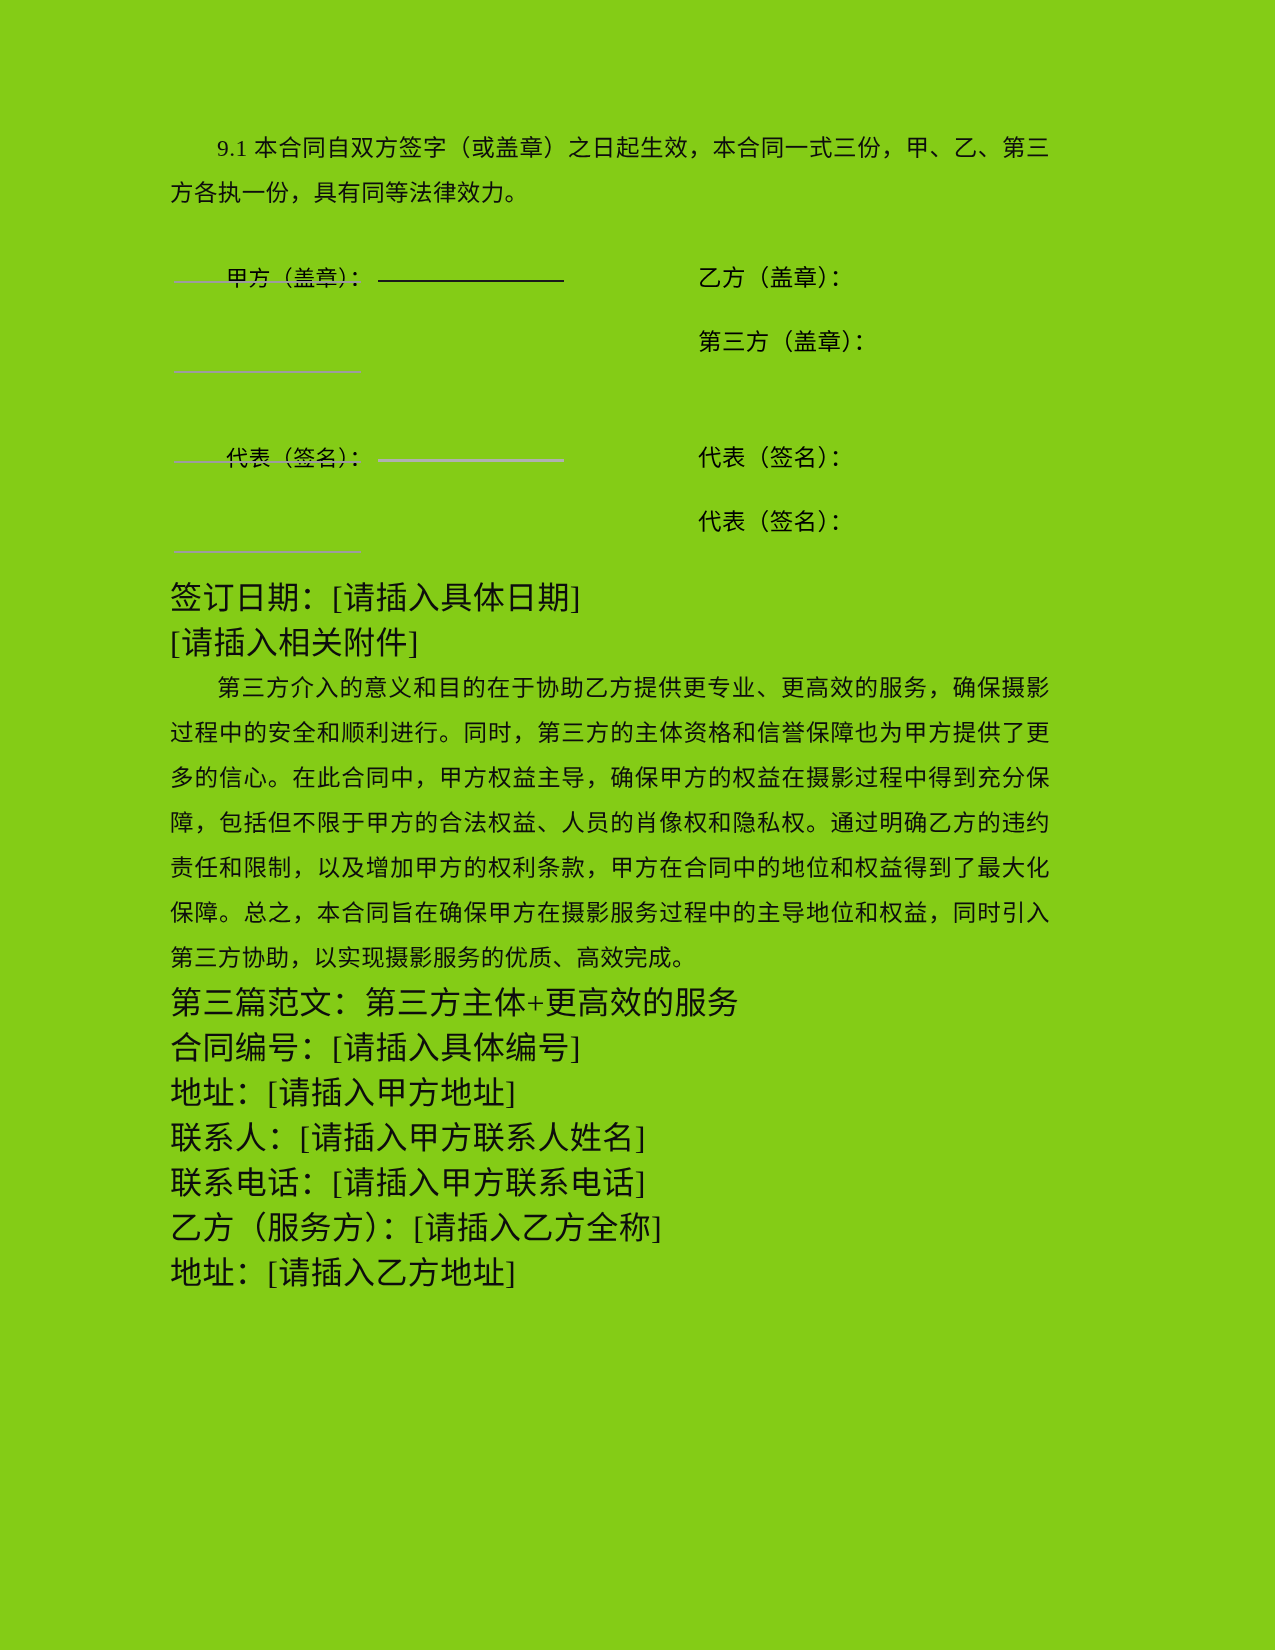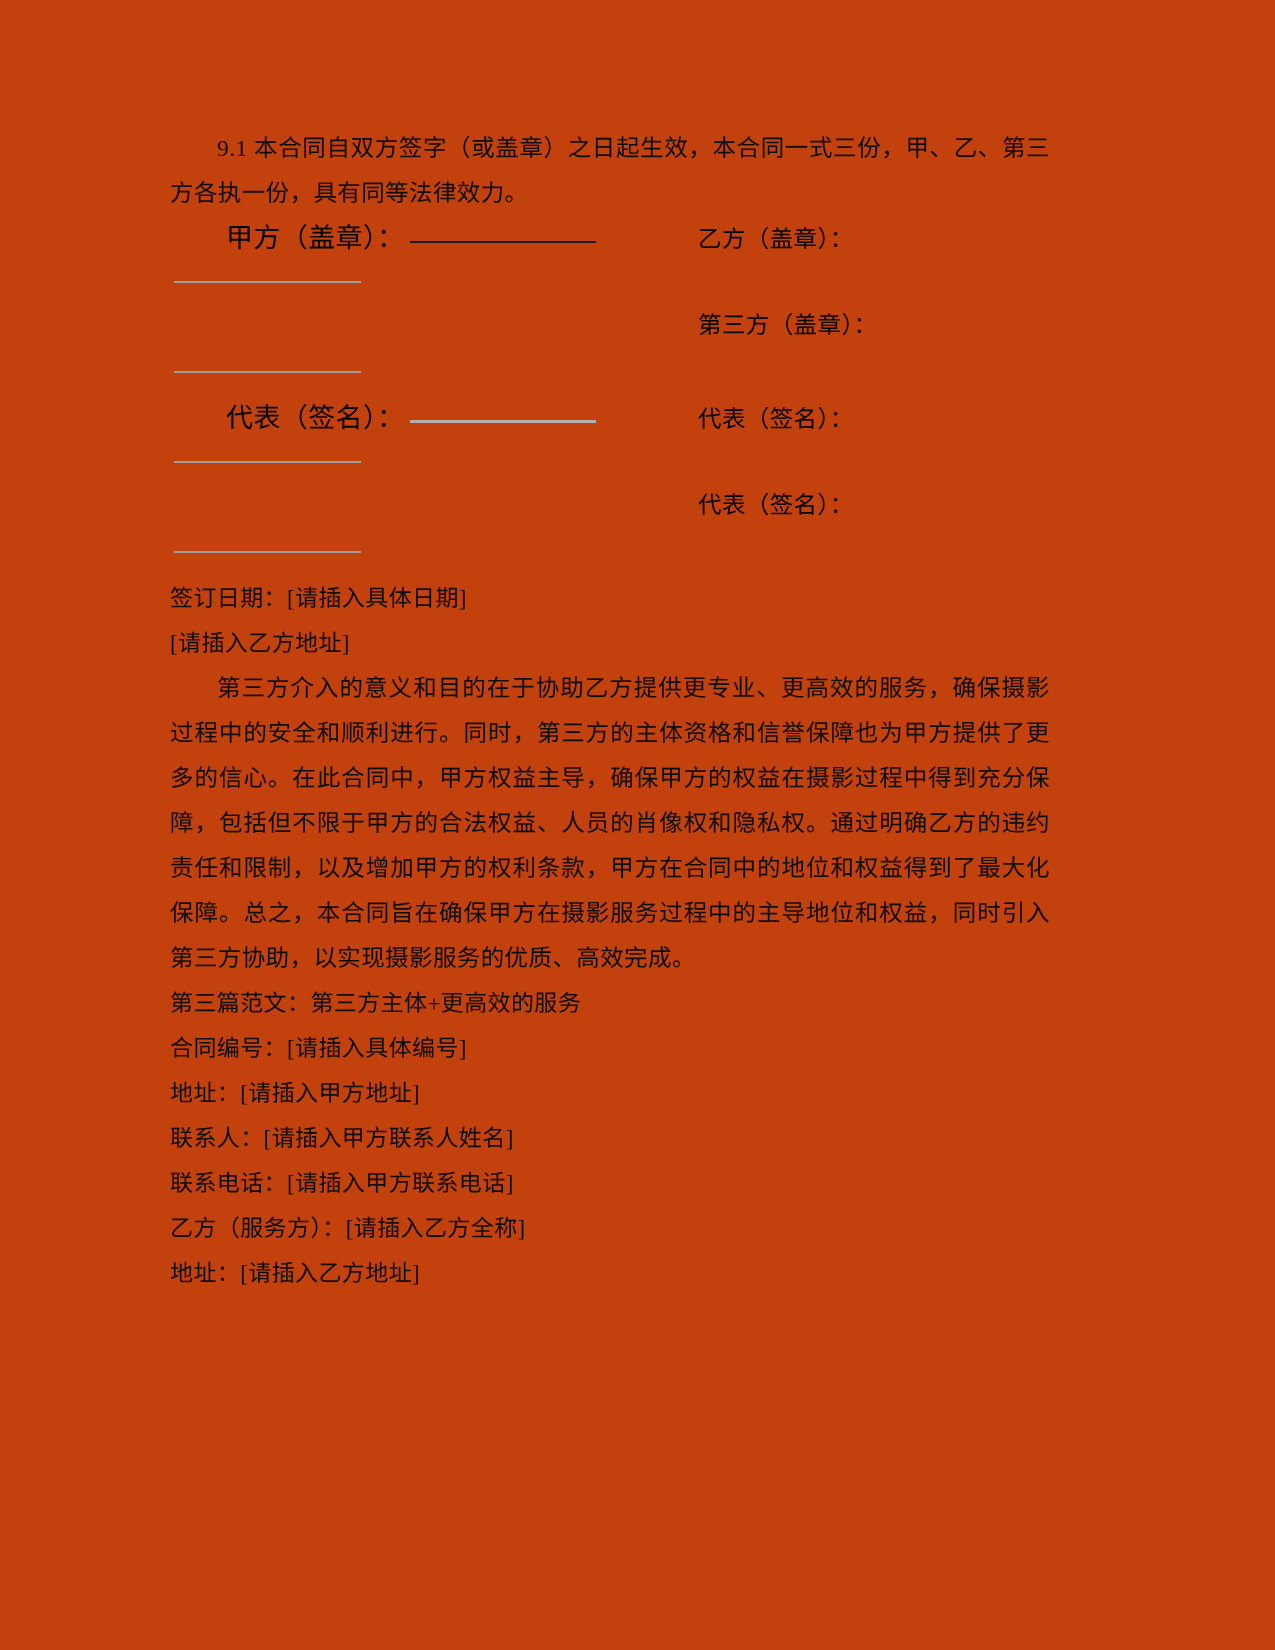--- a/index.html
+++ b/index.html
@@ -9,21 +9,21 @@
     background: #ffffff;
   }
   body {
     font-family: "Liberation Serif", "DejaVu Serif", serif;
     color: #000000;
   }
   .page {
     position: relative;
     width: 1275px;
     height: 1650px;
-    background: #c2410c;
+    background: #84cc16;
     box-sizing: border-box;
     overflow: hidden;
   }
   .content {
     position: absolute;
     left: 170px;
     top: 126px;
     width: 880px;
   }
   
@@ -33,40 +33,41 @@
     text-align: justify;
     text-justify: inter-ideograph;
     letter-spacing: 0.4px;
     margin: 0;
     color: #0d0d0d;
   }
   .para.indent {
     text-indent: 2em;
   }
   .line {
-    font-size: 23px;
+    font-size: 32px;
     line-height: 45px;
     margin: 0;
     letter-spacing: 0.4px;
     color: #0d0d0d;
     white-space: nowrap;
   }
   .sig-row {
     display: flex;
     align-items: baseline;
     height: 45px;
   }
   .sig-left {
     width: 470px;
     display: flex;
     align-items: baseline;
     padding-left: 56px;
     box-sizing: border-box;
-    font-size: 27px;
+    font-size: 22px;
     letter-spacing: 0.4px;
+    margin-top: 44px;
   }
   .sig-right {
     display: flex;
     align-items: flex-end;
     padding-left: 58px;
     font-size: 23.5px;
     letter-spacing: 0.4px;
   }
   .fill-rule {
     display: inline-block;
@@ -140,21 +141,21 @@
       <div class="sig-left"></div>
       <div class="sig-right">
         <span>代表（签名）：</span>
       </div>
     </div>
 
     <div class="wrap-rule"></div>
 
     <p class="line">签订日期：[请插入具体日期]</p>
 
-    <p class="line">[请插入乙方地址]</p>
+    <p class="line">[请插入相关附件]</p>
 
     <p class="para indent">第三方介入的意义和目的在于协助乙方提供更专业、更高效的服务，确保摄影过程中的安全和顺利进行。同时，第三方的主体资格和信誉保障也为甲方提供了更多的信心。在此合同中，甲方权益主导，确保甲方的权益在摄影过程中得到充分保障，包括但不限于甲方的合法权益、人员的肖像权和隐私权。通过明确乙方的违约责任和限制，以及增加甲方的权利条款，甲方在合同中的地位和权益得到了最大化保障。总之，本合同旨在确保甲方在摄影服务过程中的主导地位和权益，同时引入第三方协助，以实现摄影服务的优质、高效完成。</p>
 
     <p class="line">第三篇范文：第三方主体+更高效的服务</p>
 
     <p class="line">合同编号：[请插入具体编号]</p>
     <p class="line">地址：[请插入甲方地址]</p>
     <p class="line">联系人：[请插入甲方联系人姓名]</p>
     <p class="line">联系电话：[请插入甲方联系电话]</p>
     <p class="line">乙方（服务方）：[请插入乙方全称]</p>

